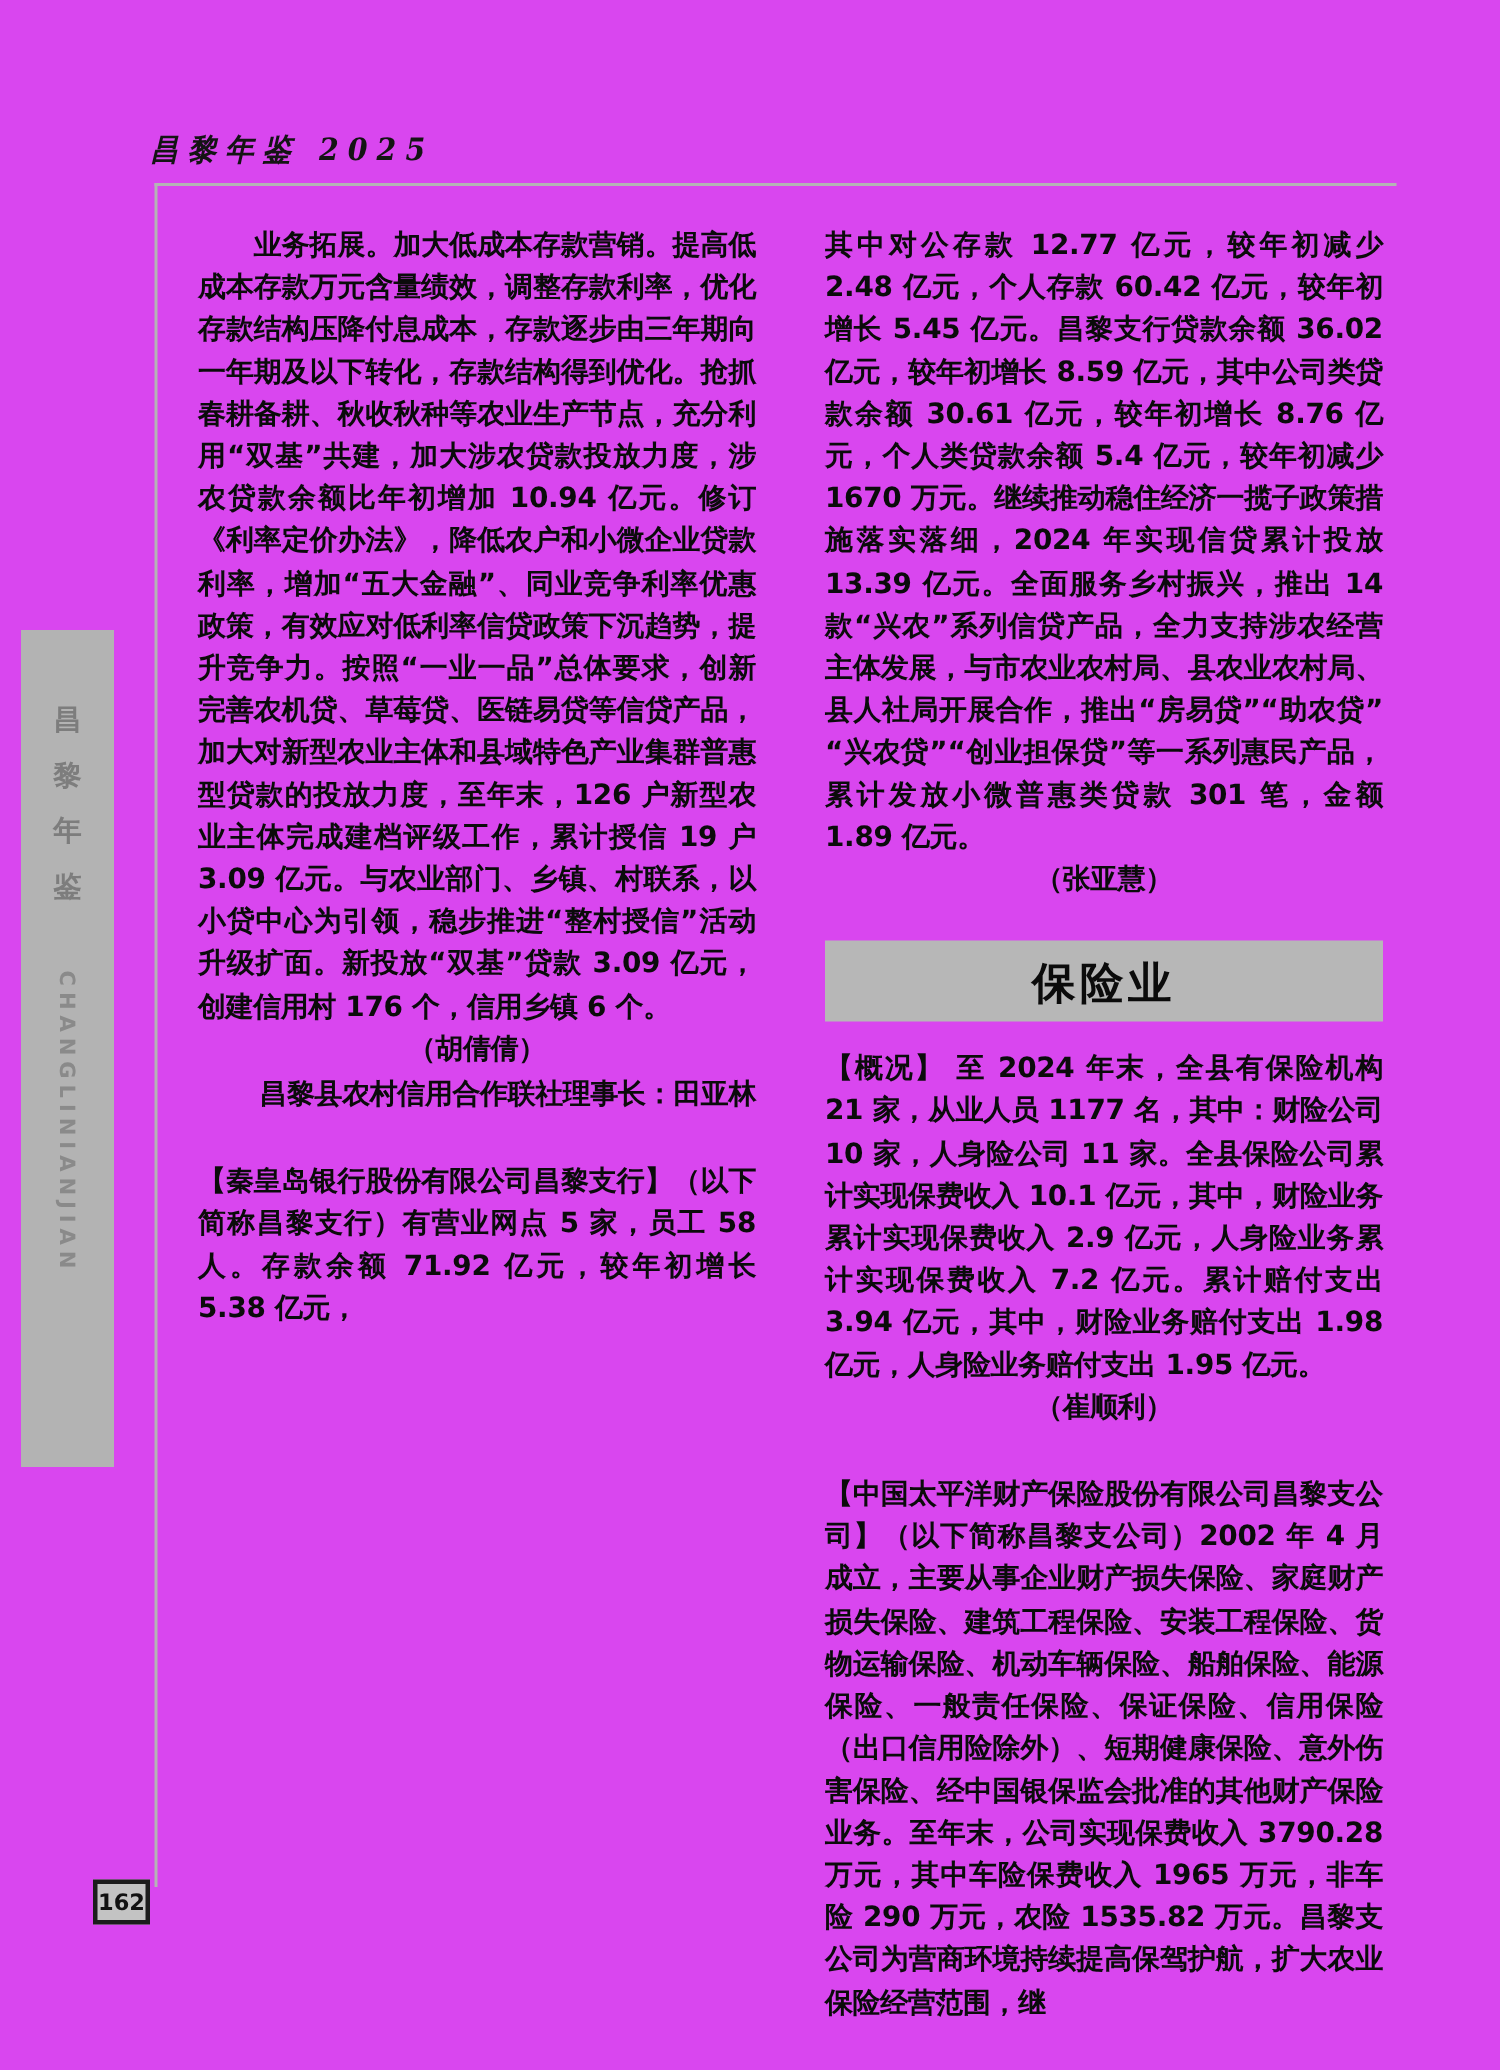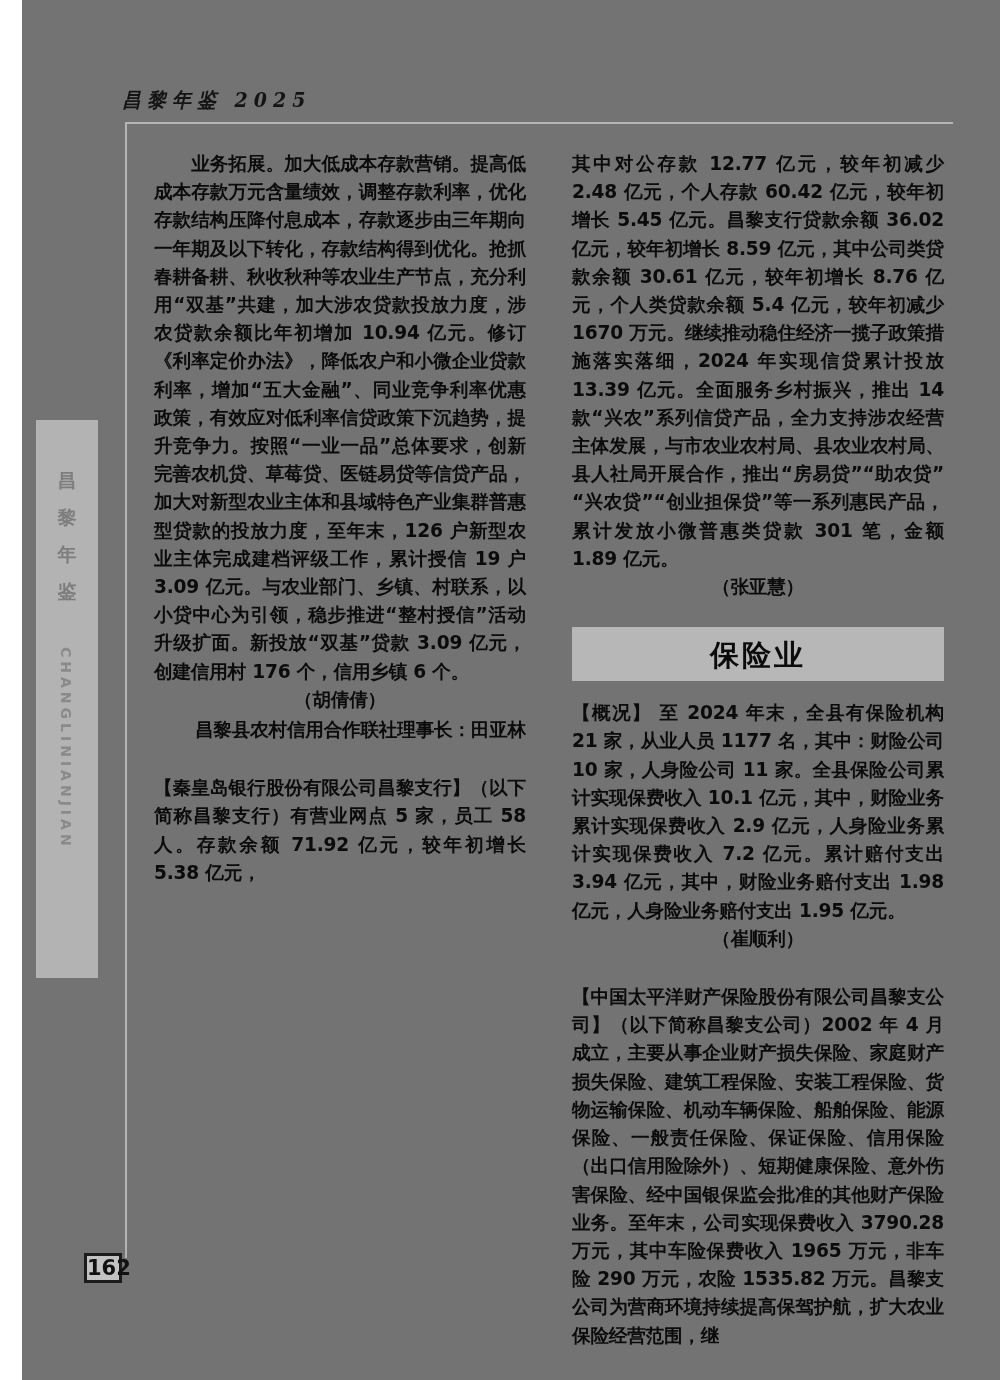--- a/index.html
+++ b/index.html
@@ -13,22 +13,21 @@
     height: 1380px;
     position: relative;
     font-family: "DejaVu Sans", "Liberation Sans", sans-serif;
     overflow: hidden;
   }
 
   
   #page {
     position: absolute;
     inset: 0;
-    background: #737373;
-    margin-left: 22px;
+    background: #d946ef;
   }
 
   
   #running-head {
     position: absolute;
     left: 100px;
     top: 86px;
     font-size: 19px;
     font-weight: 700;
     letter-spacing: 6px;
@@ -100,21 +99,21 @@
   #folio {
     position: absolute;
     left: 62px;
     top: 1253px;
     width: 38px;
     height: 30px;
     background: #c3c3c3;
     border: 3px solid #1c1c1c;
     box-sizing: border-box;
     color: #111;
-    font-size: 21px;
+    font-size: 15px;
     font-weight: 700;
     line-height: 24px;
     text-align: center;
     font-family: "DejaVu Sans", sans-serif;
   }
 
   
   .col {
     position: absolute;
     top: 150px;

